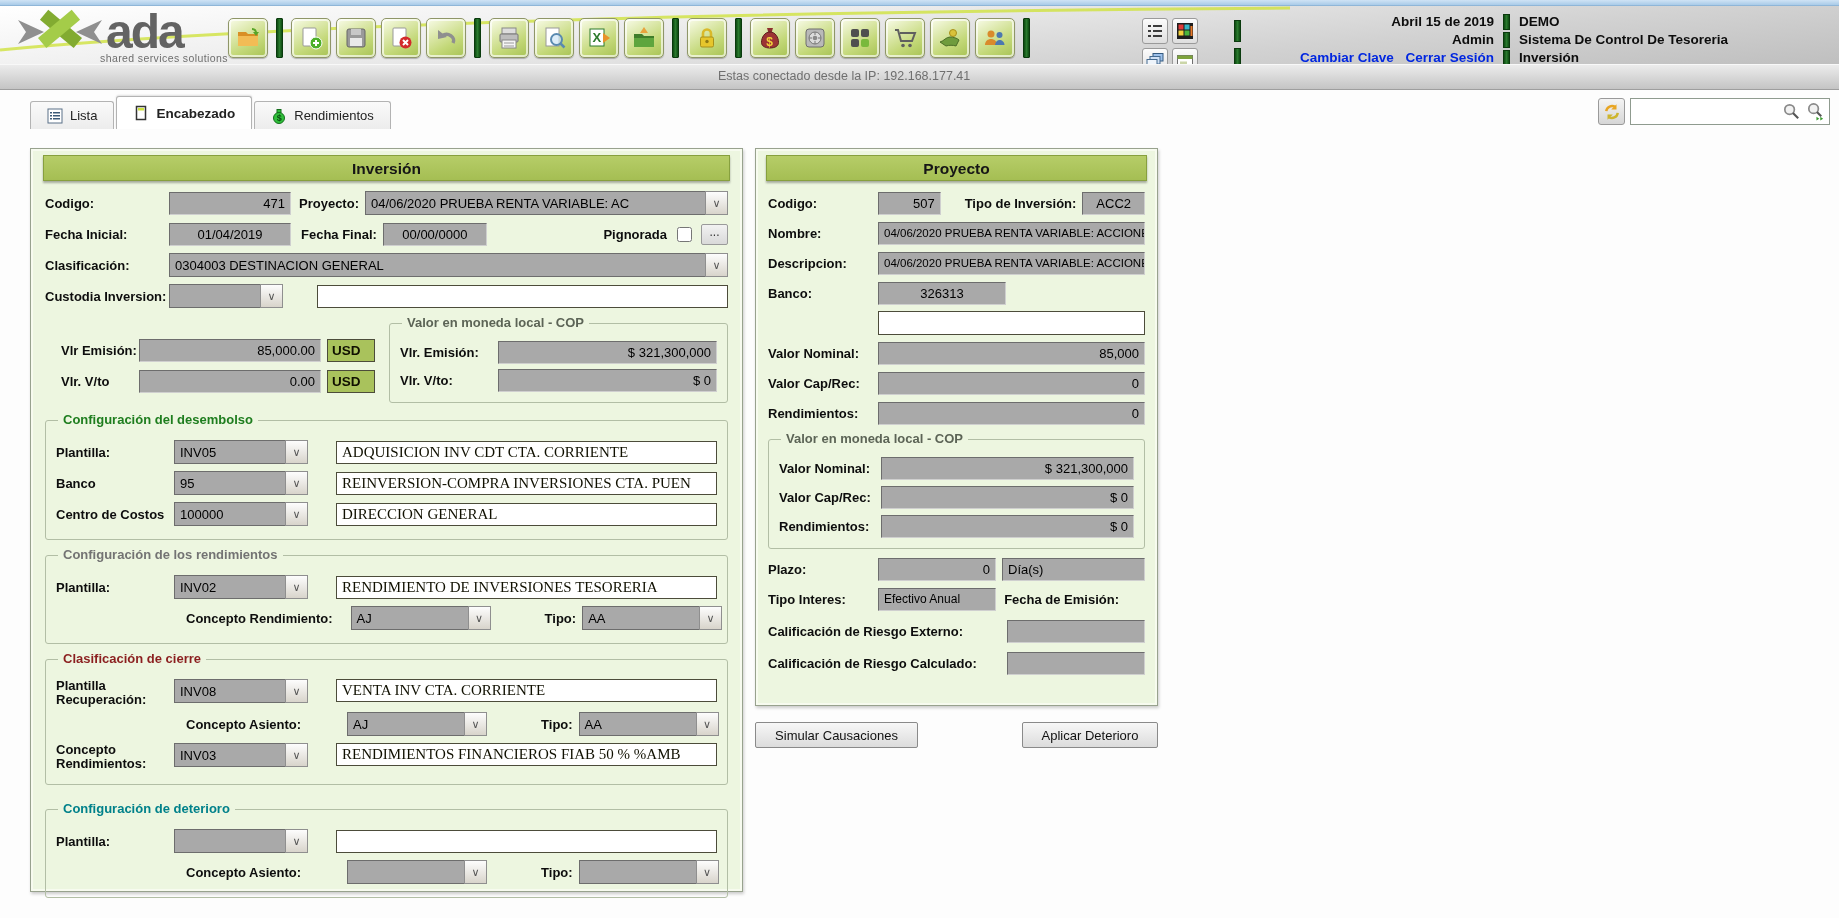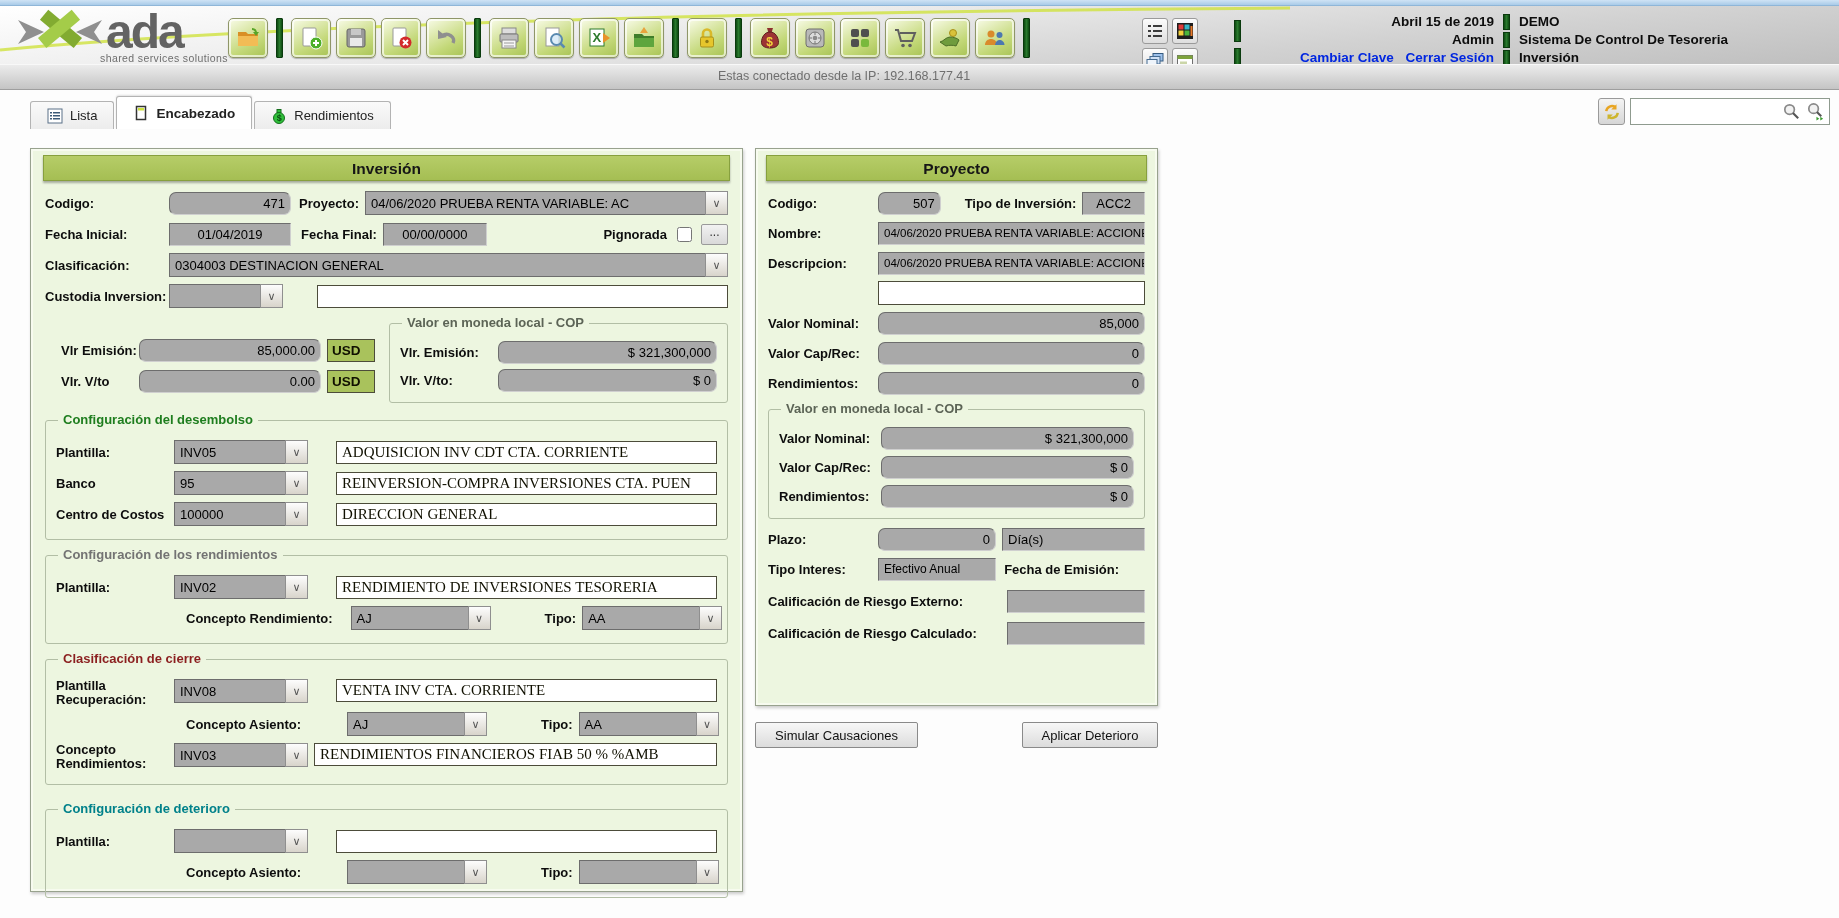--- a/index.html
+++ b/index.html
@@ -72,21 +72,21 @@
     font-weight:bold; font-size:15.5px; color:#161616;
     background:linear-gradient(#b6cd68,#a5be53); border:1px solid #87a03e;
     box-shadow:0 2px 2px rgba(0,0,0,.3); }
 
   .row { display:flex; align-items:center; margin:7px 0; gap:6px; min-height:24px; }
   .lbl { font-weight:bold; font-size:13px; color:#0d0d0d; white-space:nowrap; flex-shrink:0; }
   .lbl.wrap { white-space:normal; line-height:14px; }
   .inp { background:#a9a9a9; border:1px solid #6d6d6d; border-right-color:#cfcfcf; border-bottom-color:#cfcfcf;
     height:23px; font-size:13px; color:#000; display:flex; align-items:center; padding:0 5px;
     overflow:hidden; white-space:nowrap; }
-  .inp.num { justify-content:flex-end;border-radius:7px; }
+  .inp.num { justify-content:flex-end; }
   .inp.ctr { justify-content:center; }
   .sel { display:flex; flex-shrink:0; height:24px; }
   .sel .val { background:#a9a9a9; border:1px solid #6d6d6d; border-right:none; flex:1;
     font-size:13px; display:flex; align-items:center; padding:0 5px; color:#000; overflow:hidden; white-space:nowrap; }
   .sel .arr { width:23px; background:linear-gradient(#fdfdfd,#d8d4cb); border:1px solid #8f8f8f;
     display:flex; align-items:center; justify-content:center; font-size:11px; color:#555; cursor:pointer; }
   .gfield { background:#ffffff; border:1px solid #4c4c3a; height:23px;
     font-family:"Liberation Serif", serif; font-size:15px; color:#101000;
     display:flex; align-items:center; padding:0 5px; overflow:hidden; white-space:nowrap; }
   .chip { background:#a9c25c; border:1px solid #4c4c3a; height:23px; width:48px;
@@ -502,21 +502,21 @@
           <span class="val">AA</span>
           <span class="arr">∨</span>
         </div>
     </div>
     <div class="row">
       <span class="lbl wrap" style="width:112px">Concepto Rendimientos:</span>
       <div class="sel" style="width:134px;align-self:flex-start">
           <span class="val">INV03</span>
           <span class="arr">∨</span>
         </div>
-      <div class="gfield" style="flex:1;align-self:flex-start">RENDIMIENTOS FINANCIEROS FIAB 50 % %AMB</div>
+      <div class="gfield" style="flex:1;margin-left:22px;align-self:flex-start">RENDIMIENTOS FINANCIEROS FIAB 50 % %AMB</div>
     </div>
   </div>
 
   <div class="gbox" style="margin-top:24px">
     <span class="gtitle t-teal">Configuración de deterioro</span>
     <div class="row">
       <span class="lbl" style="width:112px">Plantilla:</span>
       <div class="sel" style="width:134px">
           <span class="val"></span>
           <span class="arr">∨</span>
@@ -552,20 +552,24 @@
   <div class="row" style="margin:6px 0">
     <span class="lbl" style="width:104px">Nombre:</span>
     <div class="inp" style="flex:1;font-size:11.5px">04/06/2020 PRUEBA RENTA VARIABLE: ACCIONES (</div>
   </div>
 
   <div class="row" style="margin:6px 0">
     <span class="lbl" style="width:104px">Descripcion:</span>
     <div class="inp" style="flex:1;font-size:11.5px">04/06/2020 PRUEBA RENTA VARIABLE: ACCIONES (</div>
   </div>
 
+  <div class="row" style="margin:6px 0">
+    <span class="lbl" style="width:104px">Banco:</span>
+    <div class="inp ctr" style="width:128px">326313</div>
+  </div>
 
   <div class="row" style="margin:6px 0">
     <span style="width:104px;flex-shrink:0"></span>
     <div class="gfield" style="flex:1;height:24px"></div>
   </div>
 
   <div class="row" style="margin:6px 0">
     <span class="lbl" style="width:104px">Valor Nominal:</span>
     <div class="inp num" style="flex:1">85,000</div>
   </div>

